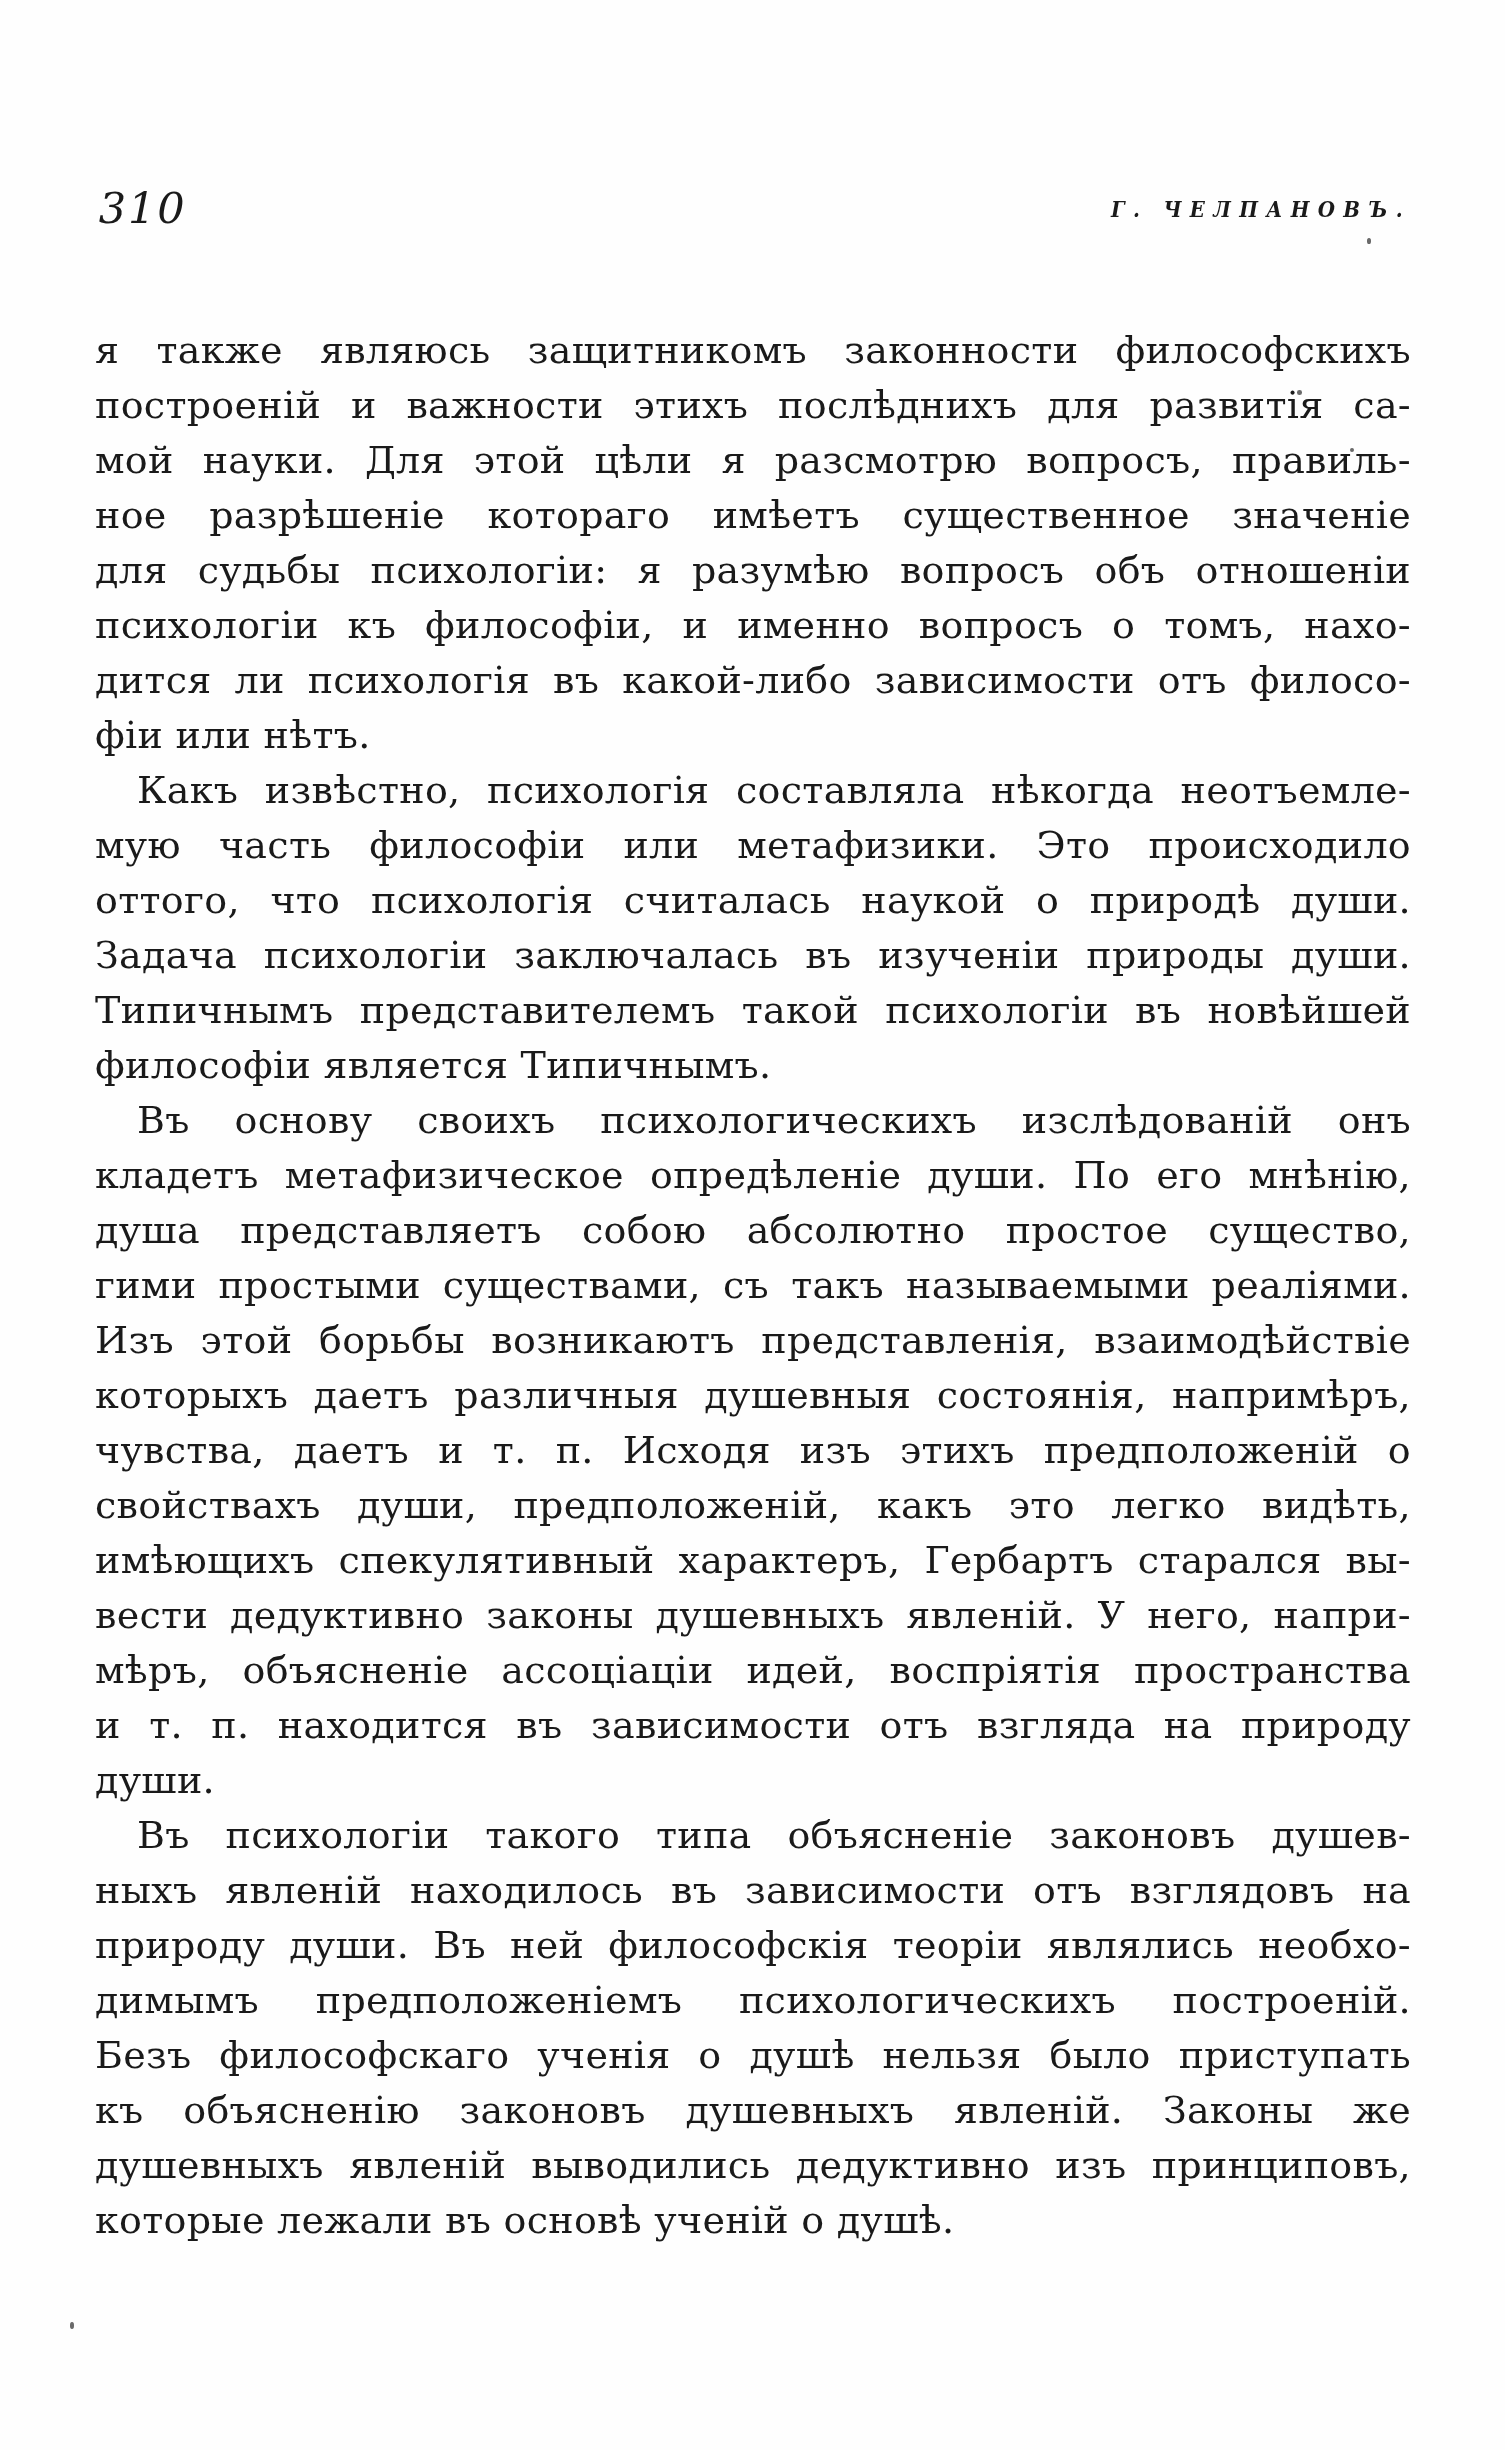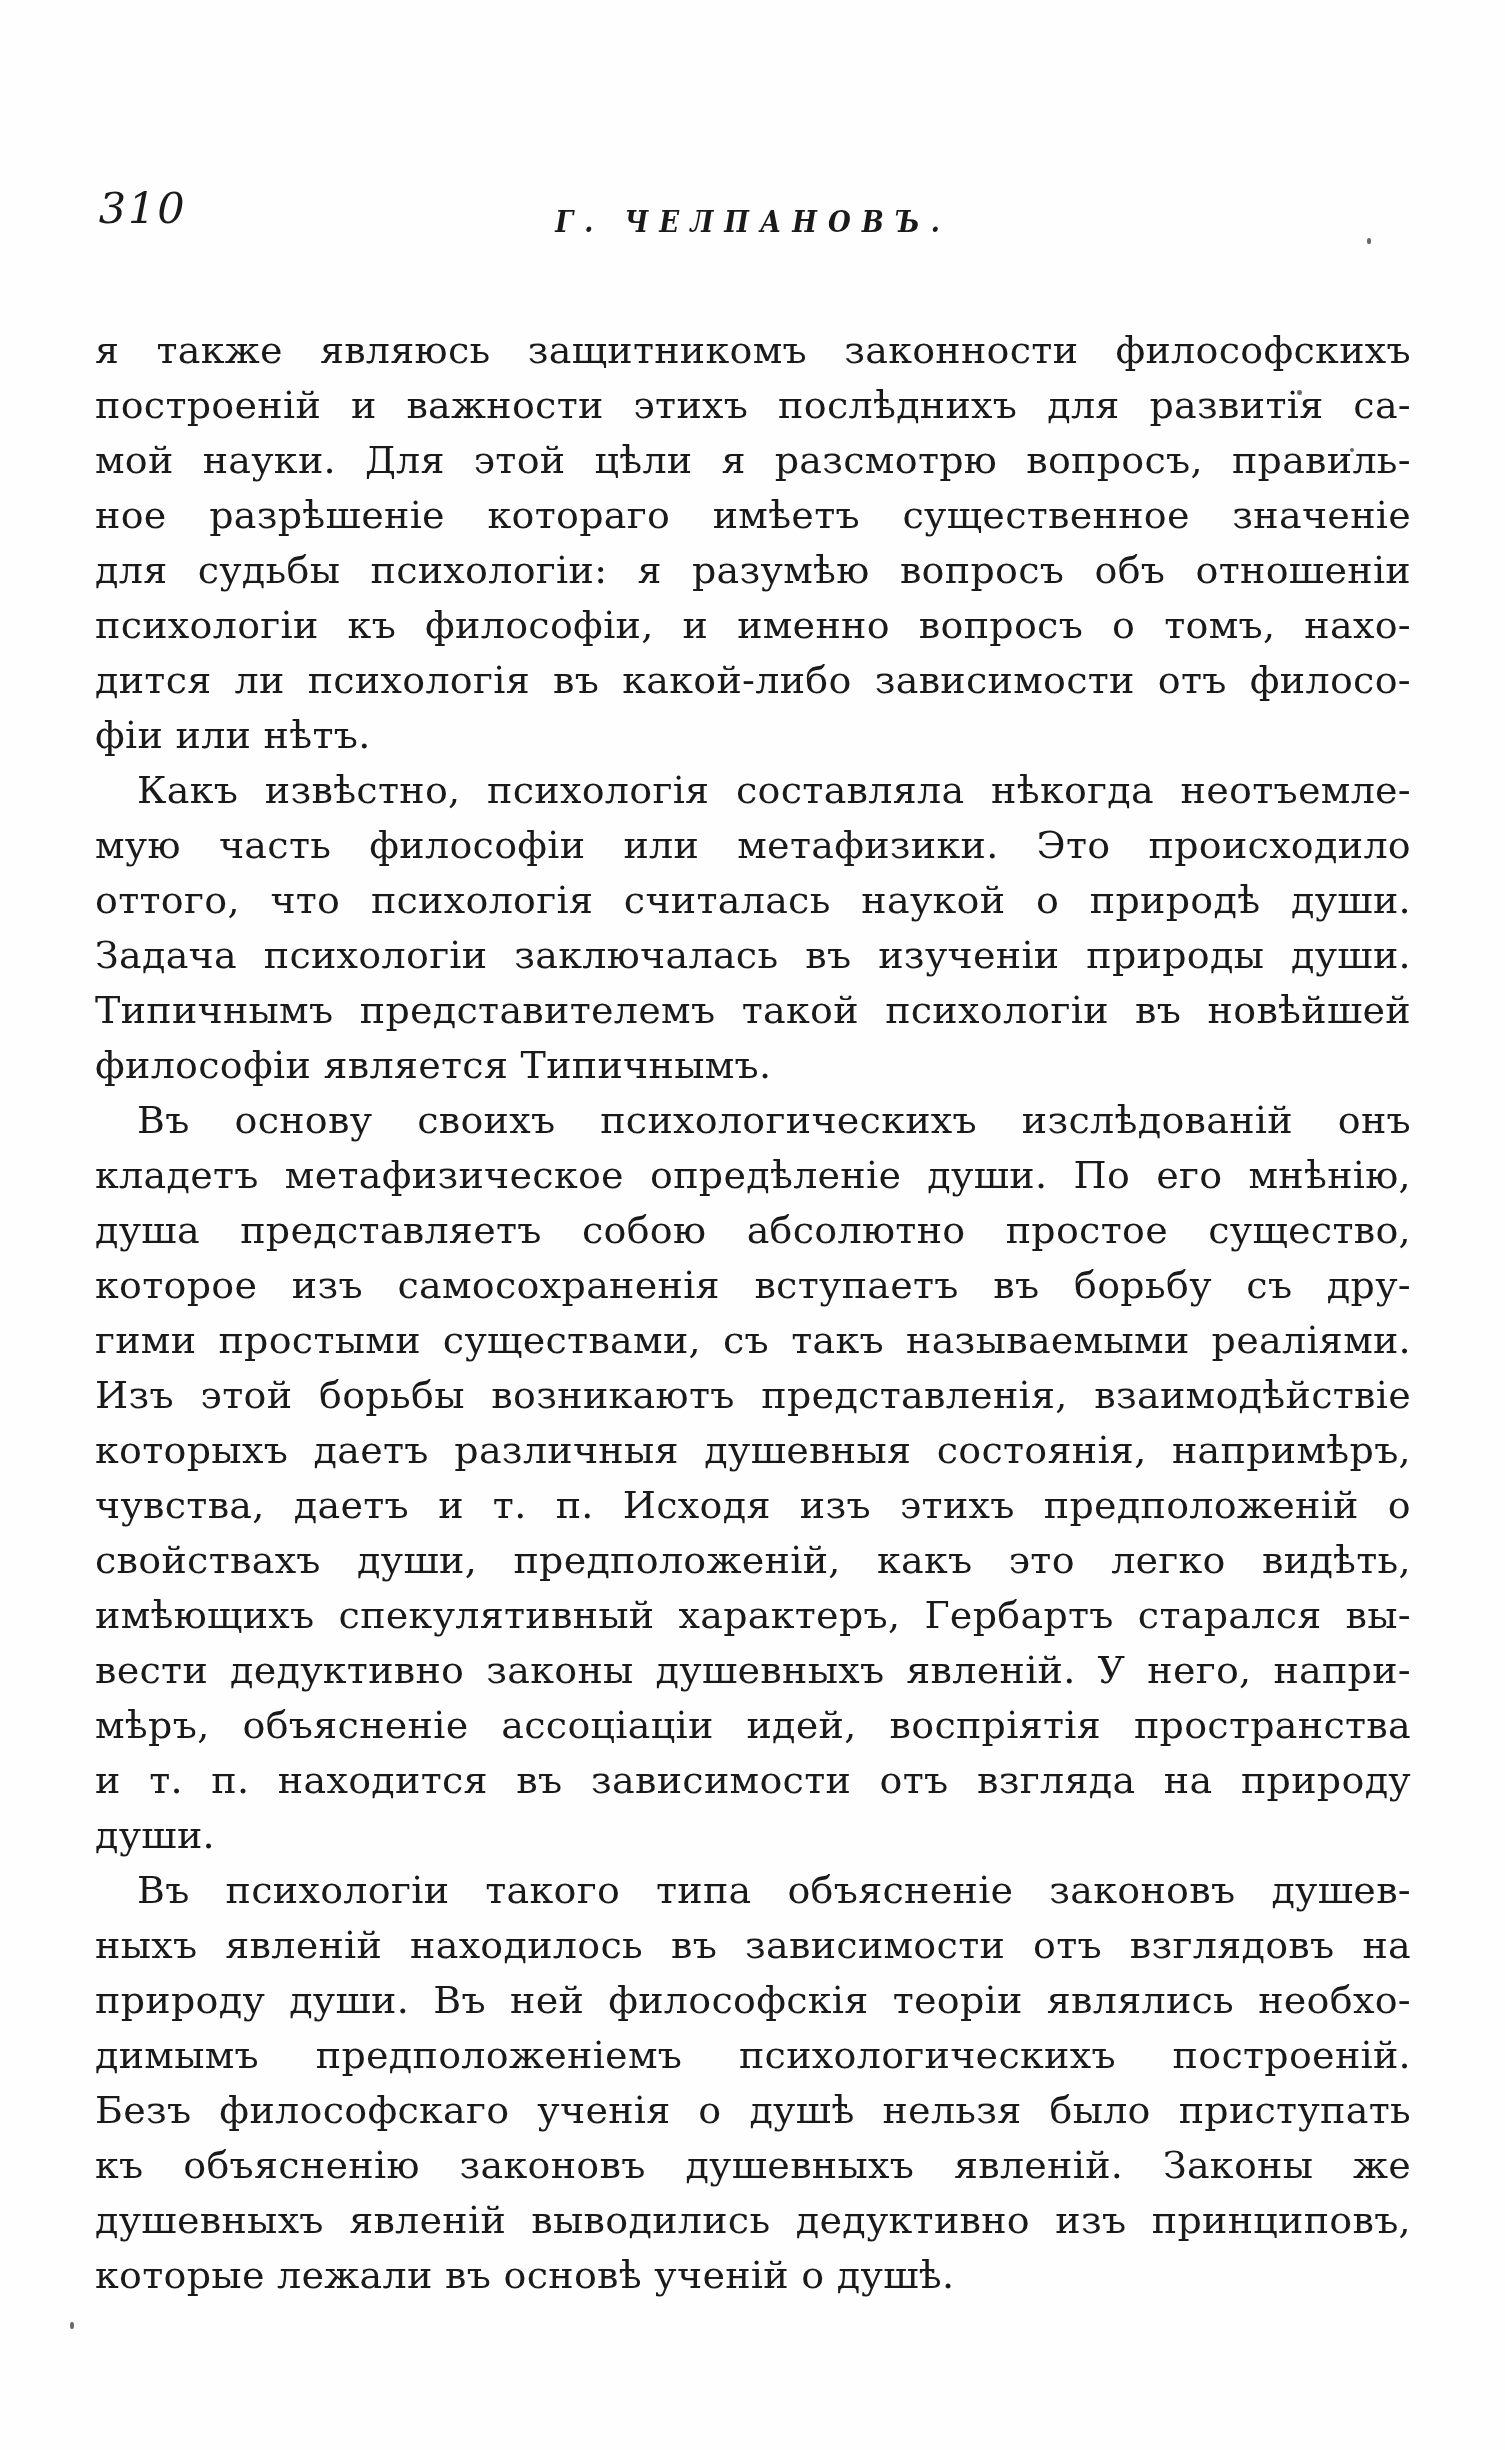--- a/index.html
+++ b/index.html
@@ -28,23 +28,23 @@
     position: absolute;
     left: 3.8px;
     top: 0;
     font-size: 43px;
     letter-spacing: 1.9px;
   }
   .running {
     position: absolute;
     left: 0;
     right: 0;
-    top: 22px;
-    text-align: center;
-    font-size: 29px;
+    top: 13px;
+    text-align: right;
+    font-size: 22px;
     letter-spacing: 0.38em;
     font-weight: bold;
     font-stretch: condensed;
   }
   .text-block {
     position: absolute;
     top: 286px;
     left: 95px;
     width: 1316px;
     margin-top: 37px;
@@ -97,21 +97,20 @@
       <div class="line last"><span>фіи или нѣтъ.</span></div>
       <div class="line indent"><span>Какъ извѣстно, психологія составляла нѣкогда неотъемле-</span></div>
       <div class="line"><span>мую часть философіи или метафизики. Это происходило</span></div>
       <div class="line"><span>оттого, что психологія считалась наукой о природѣ души.</span></div>
       <div class="line"><span>Задача психологіи заключалась въ изученіи природы души.</span></div>
       <div class="line"><span>Типичнымъ представителемъ такой психологіи въ новѣйшей</span></div>
       <div class="line last"><span>философіи является Типичнымъ.</span></div>
       <div class="line indent"><span>Въ основу своихъ психологическихъ изслѣдованій онъ</span></div>
       <div class="line"><span>кладетъ метафизическое опредѣленіе души. По его мнѣнію,</span></div>
       <div class="line"><span>душа представляетъ собою абсолютно простое существо,</span></div>
-      <div class="line"><span>которое изъ самосохраненія вступаетъ въ борьбу съ дру-</span></div>
       <div class="line"><span>гими простыми существами, съ такъ называемыми </span><span class="it">реаліями.</span></div>
       <div class="line"><span>Изъ этой борьбы возникаютъ представленія, взаимодѣйствіе</span></div>
       <div class="line"><span>которыхъ даетъ различныя душевныя состоянія, напримѣръ,</span></div>
       <div class="line"><span>чувства, даетъ и т. п. Исходя изъ этихъ предположеній о</span></div>
       <div class="line"><span>свойствахъ души, предположеній, какъ это легко видѣть,</span></div>
       <div class="line"><span>имѣющихъ </span><span class="it">спекулятивный</span><span> характеръ, Гербартъ старался вы-</span></div>
       <div class="line"><span>вести </span><span class="it">дедуктивно</span><span> законы душевныхъ явленій. У него, напри-</span></div>
       <div class="line"><span>мѣръ, объясненіе ассоціаціи идей, воспріятія пространства</span></div>
       <div class="line"><span>и т. п. находится въ зависимости отъ взгляда на природу</span></div>
       <div class="line last"><span>души.</span></div>

